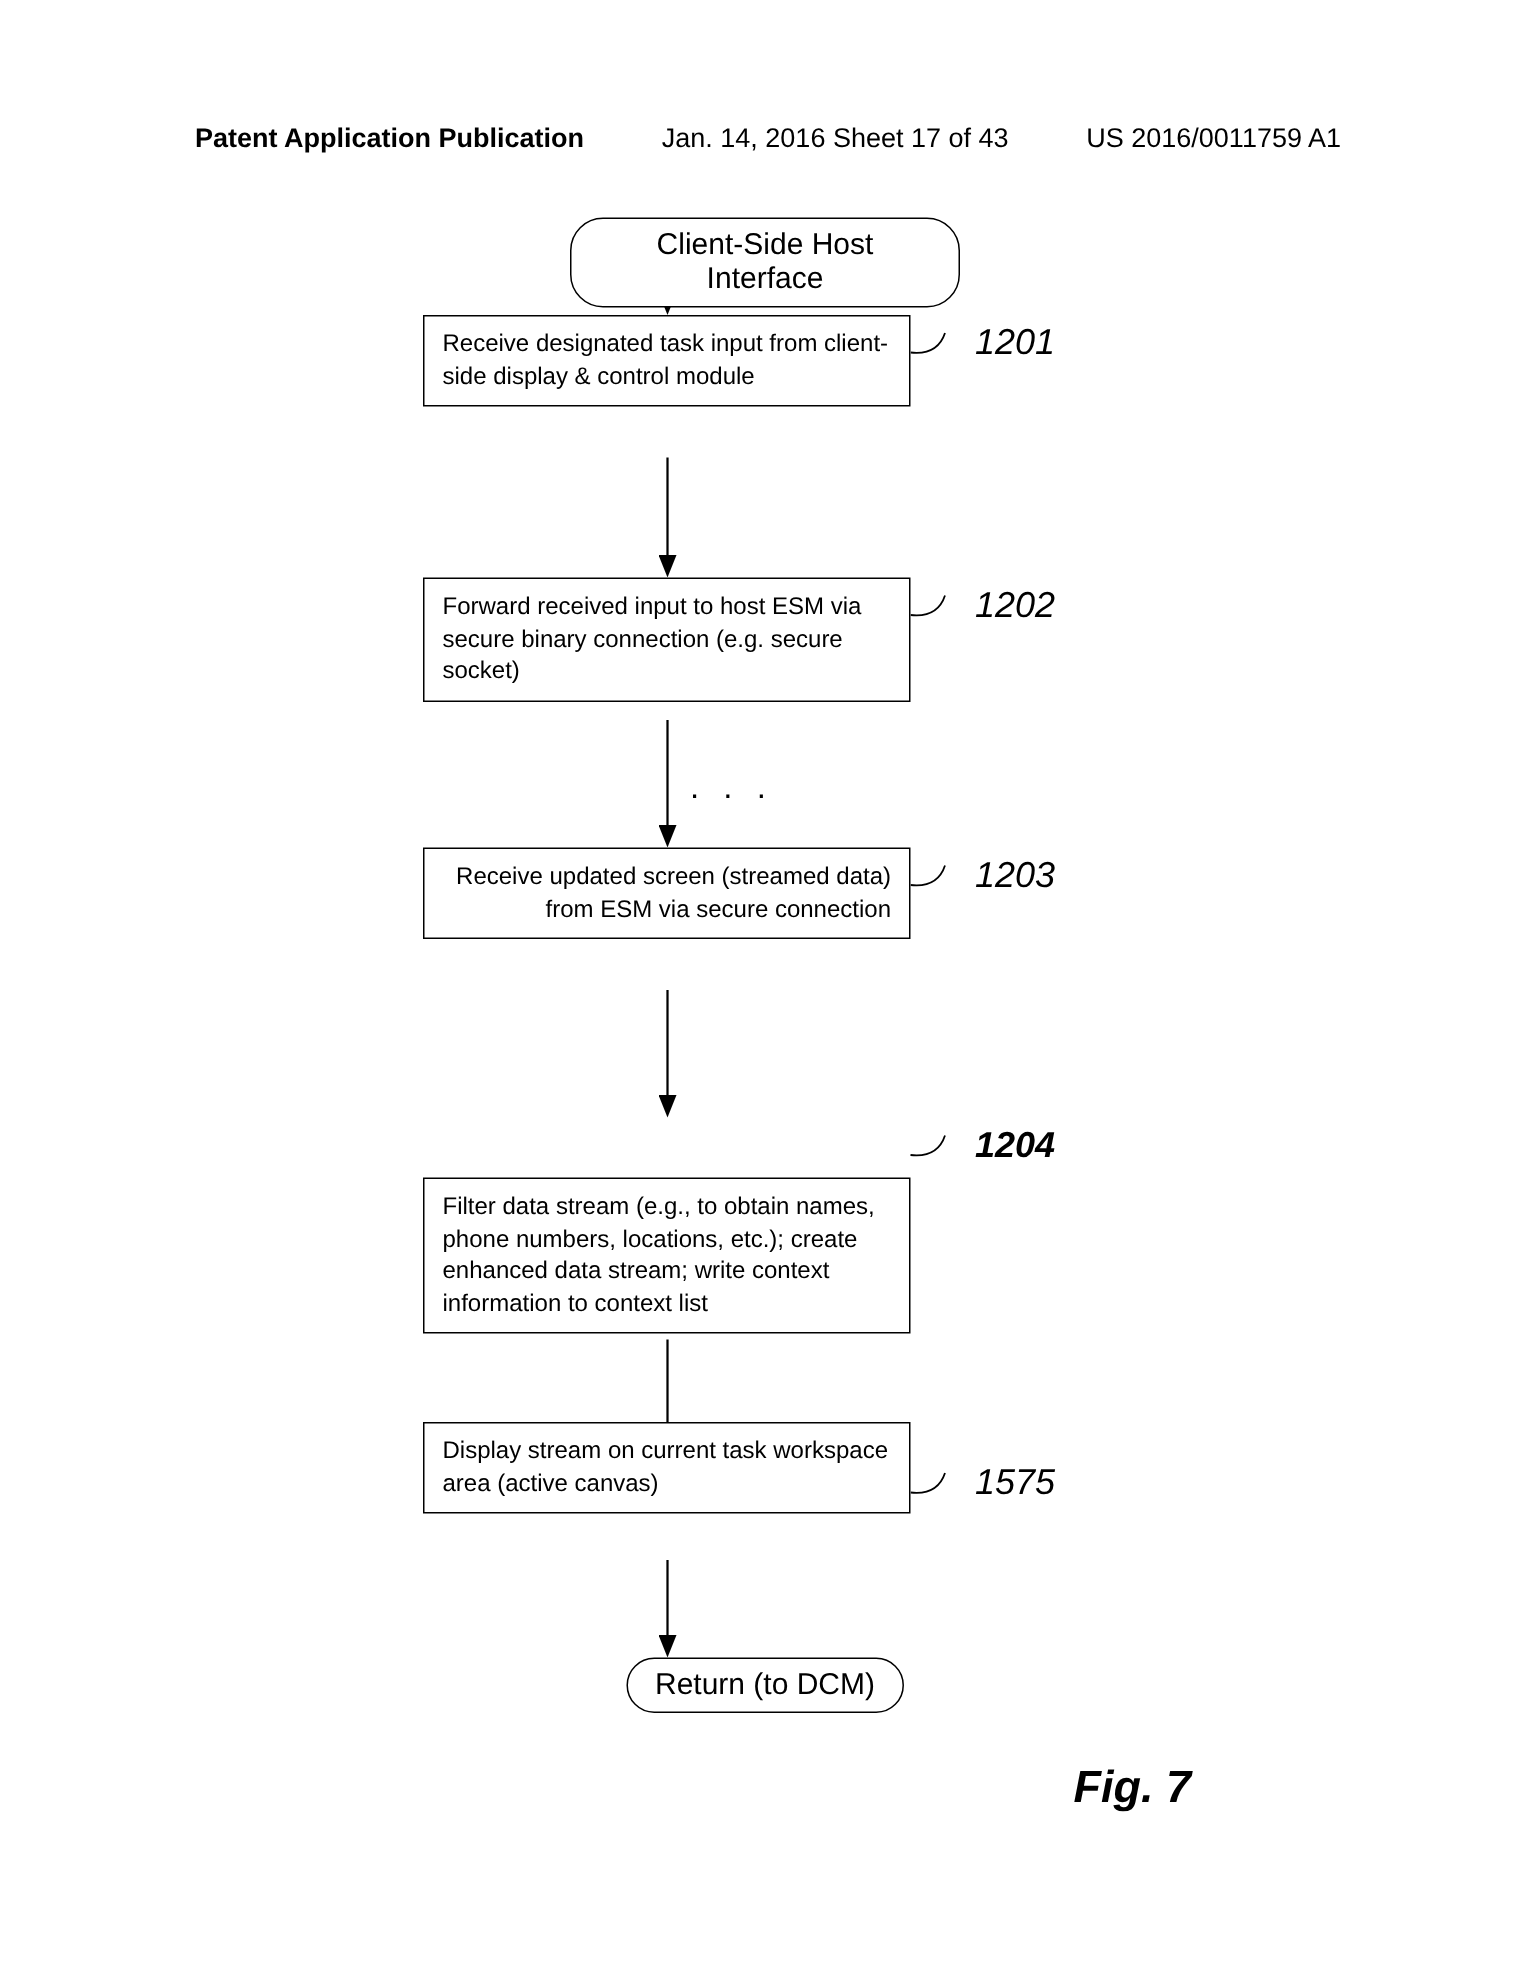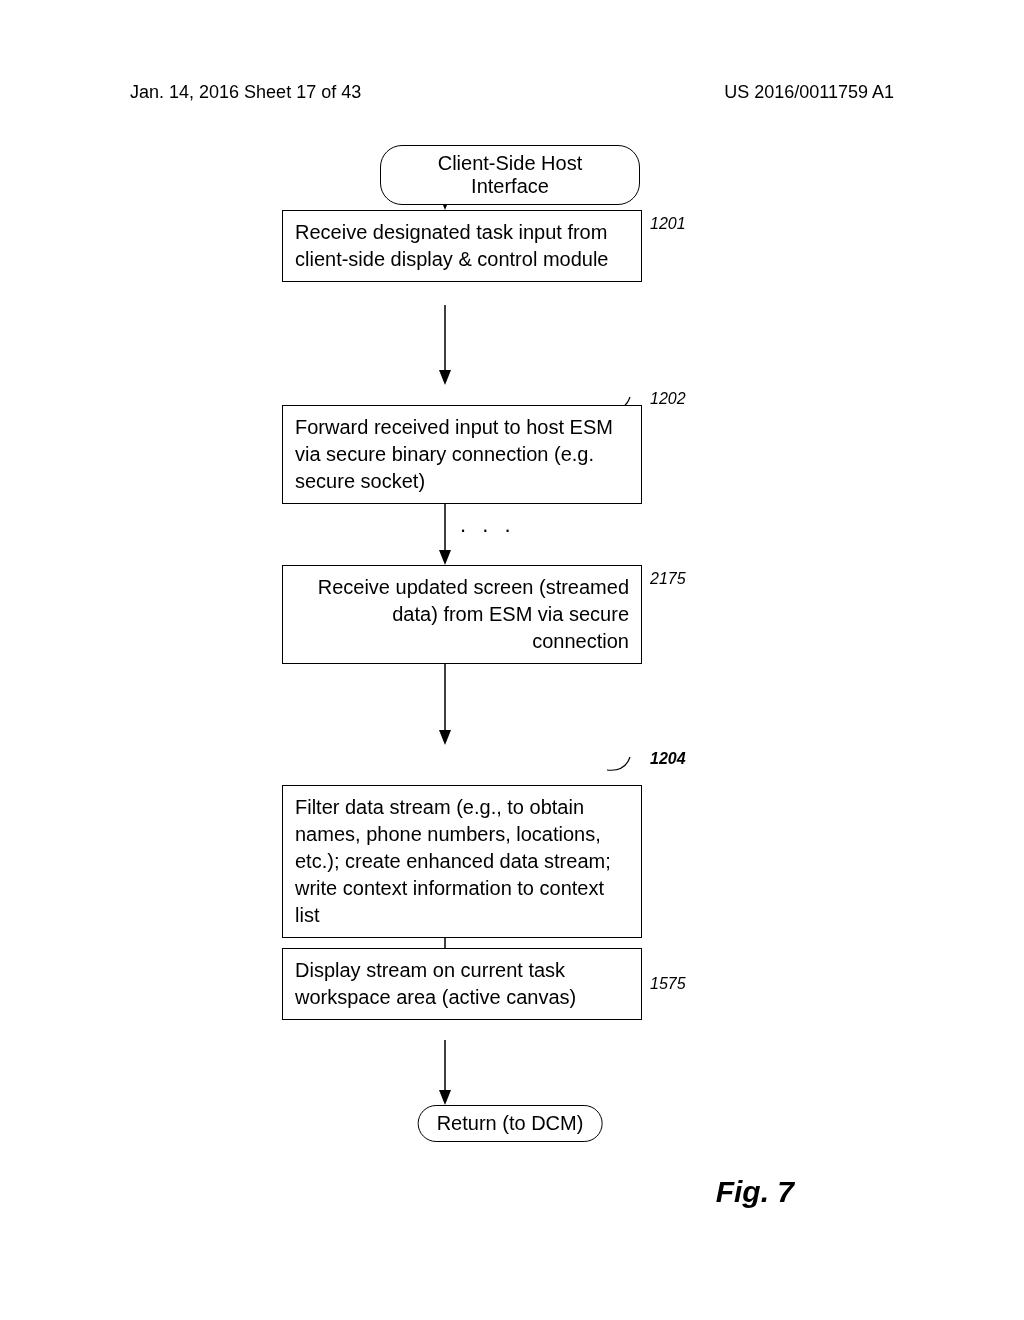--- a/index.html
+++ b/index.html
@@ -55,34 +55,34 @@
     .terminal-end {
       position: absolute;
       left: 50%;
       transform: translateX(-50%);
       top: 960px;
     }
     .box {
       position: absolute;
       border: 1px solid #000;
       padding: 8px 12px;
-      font-size: 20px;
+      font-size: 16px;
       line-height: 1.35;
-      width: 360px;
+      width: 325px;
       left: 32px;
       background: #fff;
     }
     .box1 { top: 65px; }
-    .box2 { top: 240px; margin-top: 20px; }
+    .box2 { top: 240px; }
     .box3 { top: 420px; text-align: right; }
     .box4 { top: 600px; margin-top: 40px; }
     .box5 { top: 803px; }
     .label {
       position: absolute;
-      font-size: 16px;
+      font-size: 24px;
       font-style: italic;
       left: 400px;
     }
     .label1 { top: 70px; }
     .label2 { top: 245px; }
     .label3 { top: 425px; }
     .label4 { top: 605px; font-weight: bold; }
     .label5 { top: 830px; }
     .dots {
       position: absolute;
@@ -105,20 +105,21 @@
       left: 0;
       width: 520px;
       height: 1010px;
       pointer-events: none;
     }
   </style>
 </head>
 <body>
 
 <div class="header">
+  <span class="header-left">Patent Application Publication</span>
   <span class="header-center">Jan. 14, 2016   Sheet 17 of 43</span>
   <span class="header-right">US 2016/0011759 A1</span>
 </div>
 
 <div class="flowchart">
   <svg class="connectors">
     <defs>
       <marker id="arrowhead" markerWidth="10" markerHeight="8" refX="8" refY="4" orient="auto">
         <polygon points="0 0, 10 4, 0 8" fill="#000"></polygon>
       </marker>
@@ -148,21 +149,21 @@
   <div class="box box2">
     <span>Forward received input to host ESM via secure binary connection (e.g. secure socket)</span>
   </div>
   <div class="label label2">1202</div>
 
   <div class="dots">. . .</div>
 
   <div class="box box3">
     <span>Receive updated screen (streamed data) from ESM via secure connection</span>
   </div>
-  <div class="label label3">2175</div>
+  <div class="label label3">1203</div>
 
   <div class="box box4">
     <span>Filter data stream (e.g., to obtain names, phone numbers, locations, etc.); create enhanced data stream; write context information to context list</span>
   </div>
   <div class="label label4">1204</div>
 
   <div class="box box5">
     <span>Display stream on current task workspace area (active canvas)</span>
   </div>
   <div class="label label5">1575</div>

